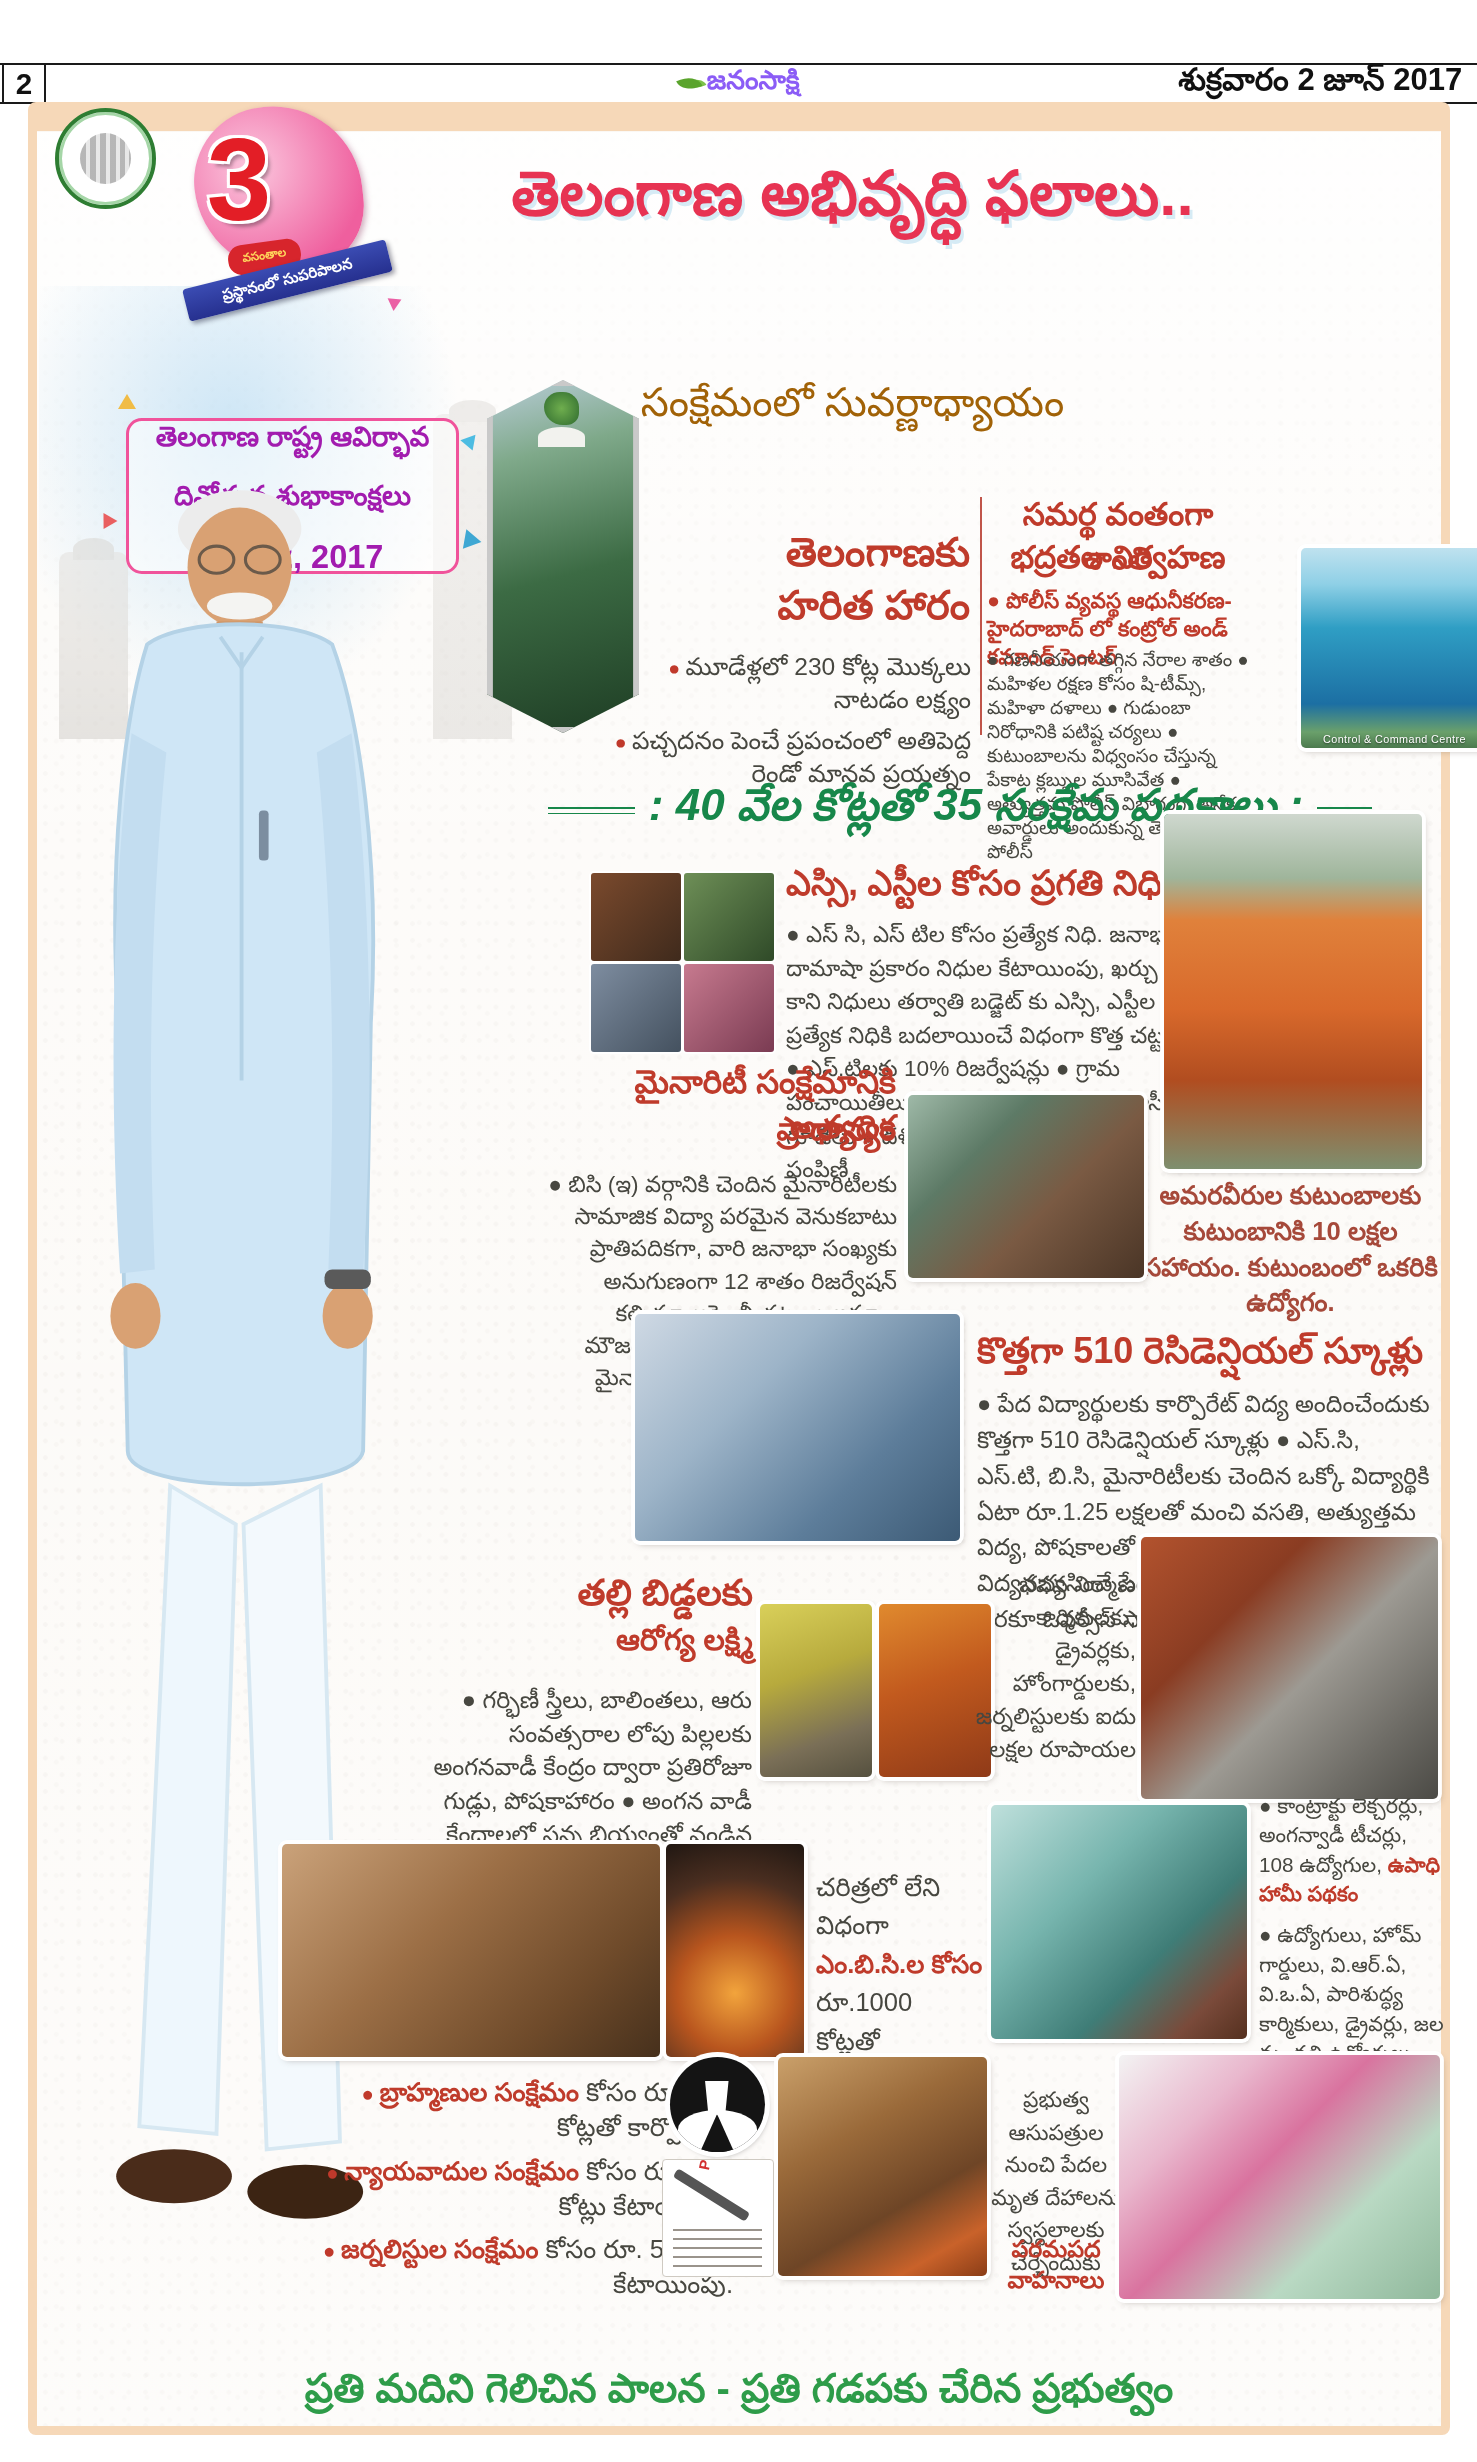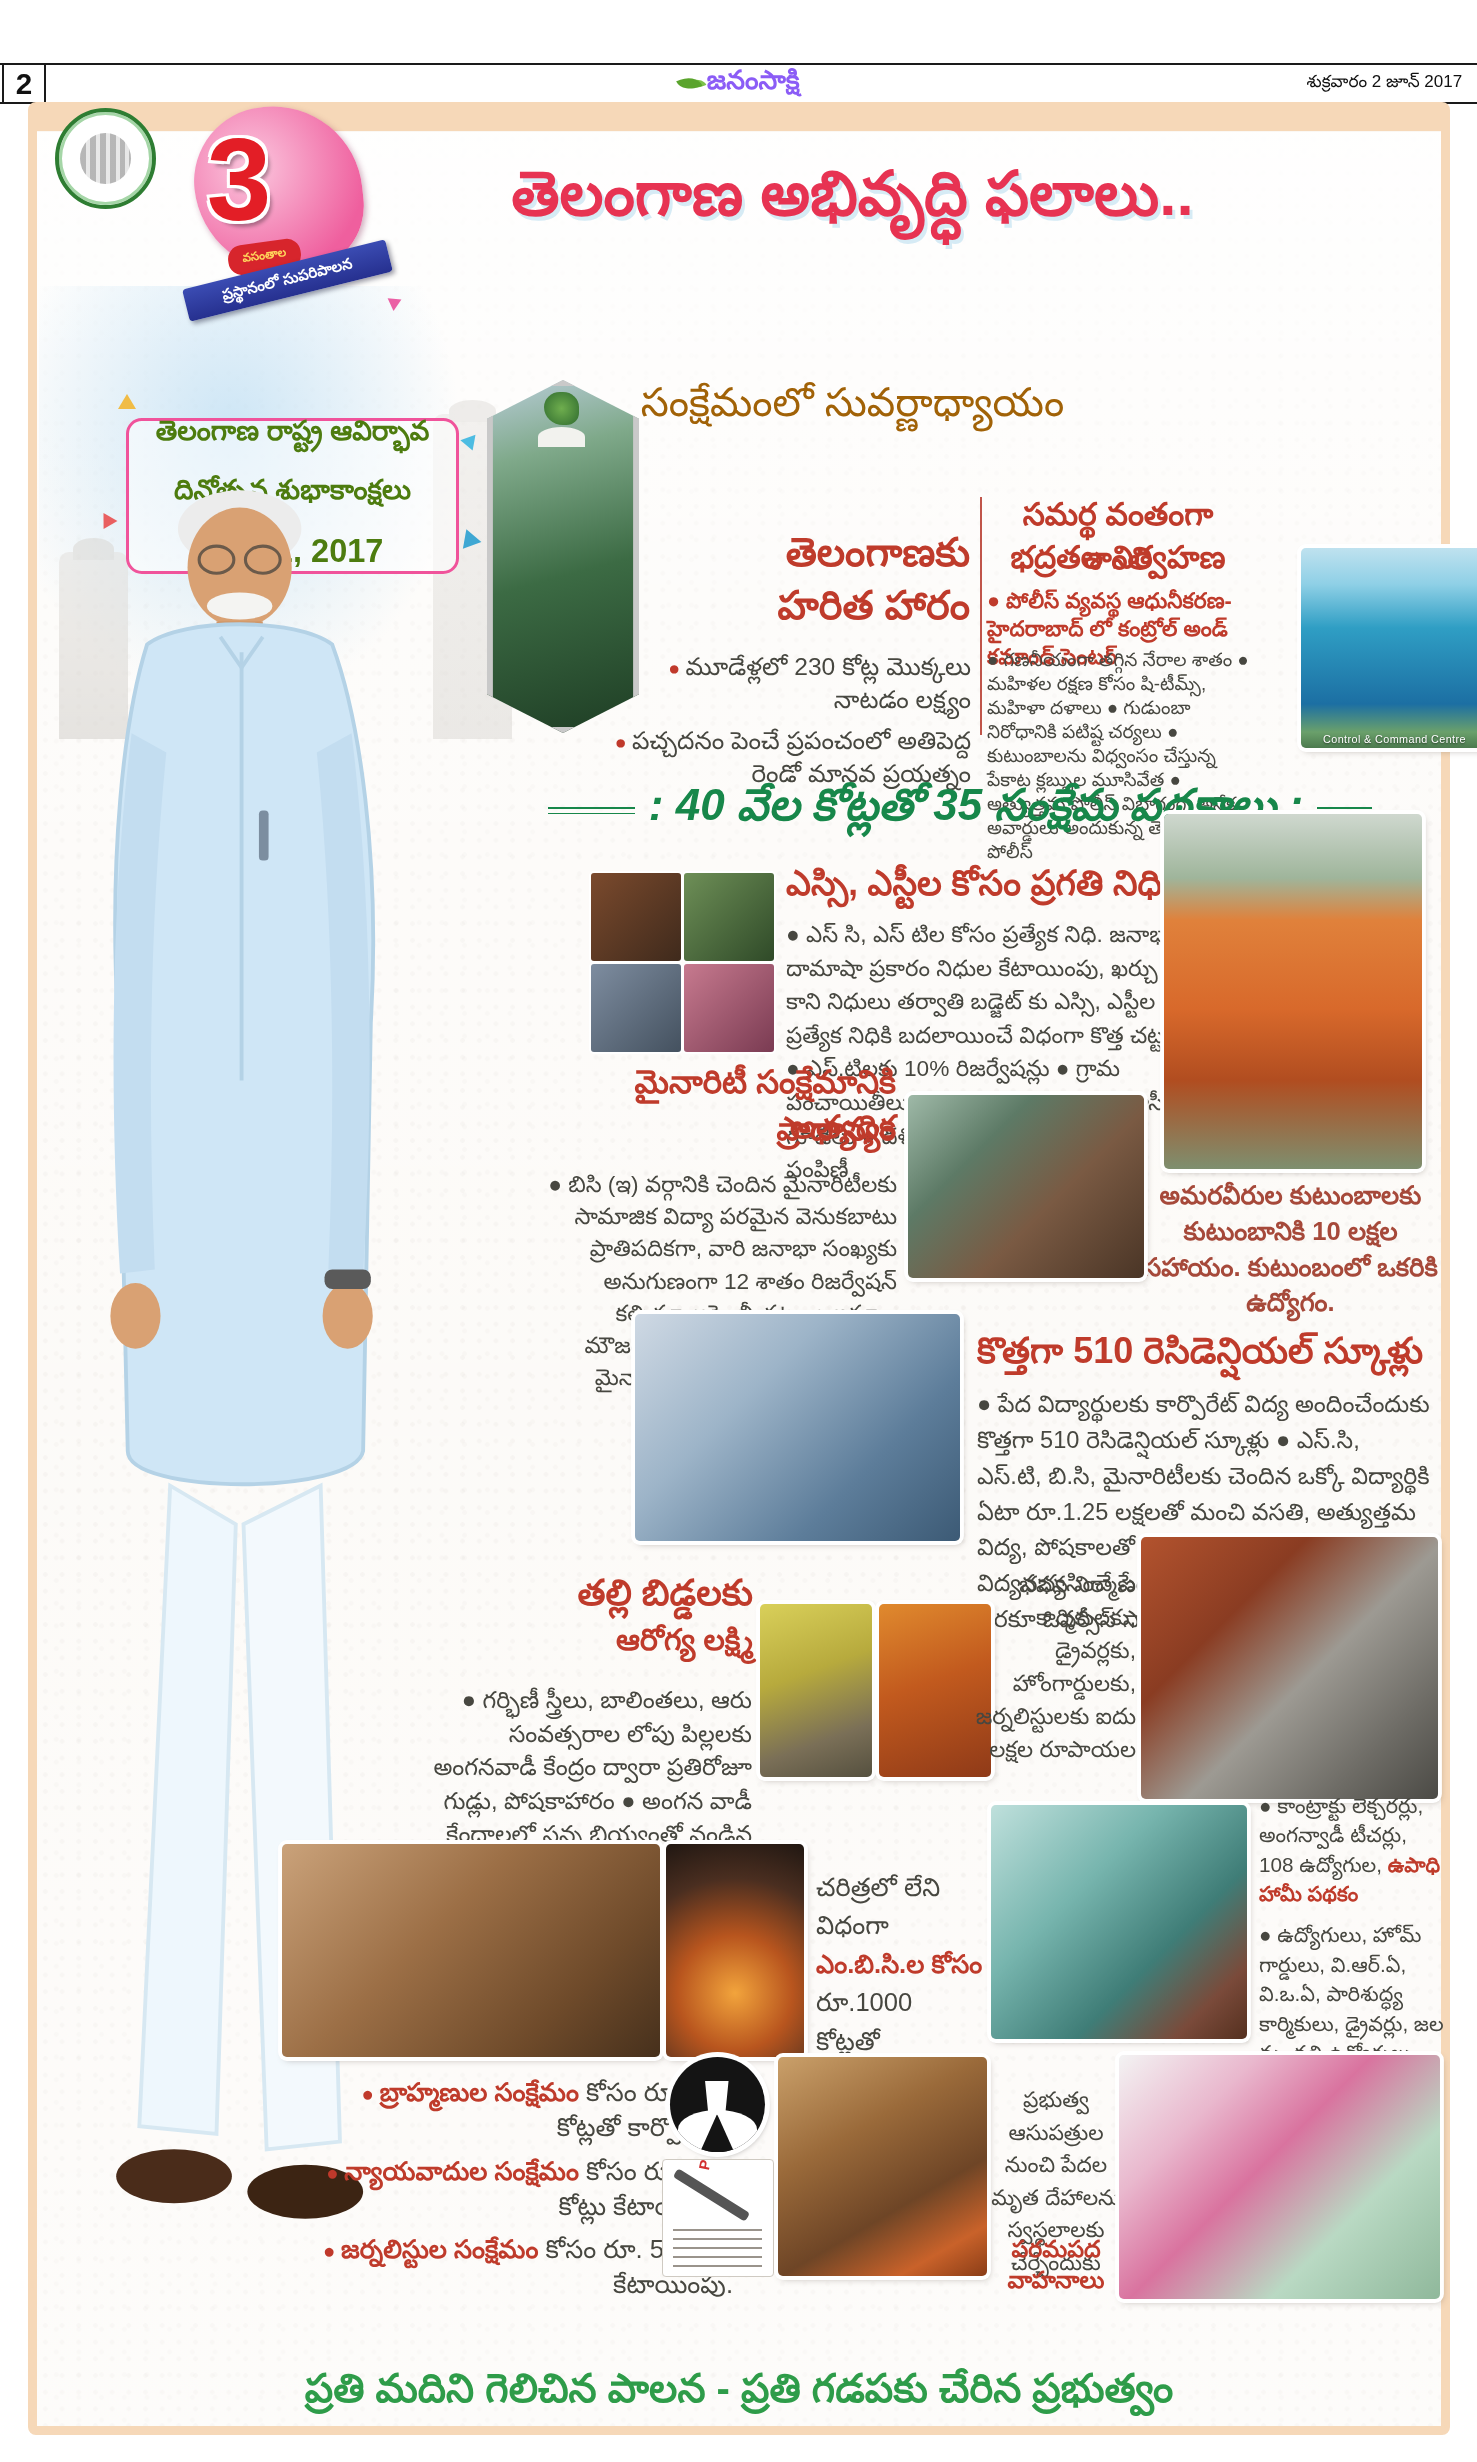--- a/index.html
+++ b/index.html
@@ -4,21 +4,21 @@
 <style>
   html,body{margin:0;padding:0;background:#ffffff;}
   body{font-family:"Liberation Sans","DejaVu Sans",sans-serif;}
   .page{position:relative;width:1478px;height:2463px;background:#ffffff;overflow:hidden;}
 
   
   .np-header{position:absolute;top:63px;left:0;right:0;height:37px;border-top:2px solid #1a1a1a;border-bottom:2px solid #1a1a1a;background:#fff;}
   .np-pagenum{position:absolute;left:2px;top:0;bottom:0;display:flex;align-items:center;padding:0 11.8px;border-left:2px solid #1a1a1a;border-right:2px solid #1a1a1a;font-size:29.6px;font-weight:bold;color:#111;}
   .np-masthead{position:absolute;left:50%;top:0;bottom:0;transform:translateX(-50%);display:flex;align-items:center;gap:6.9px;color:#8b5cf6;font-weight:bold;font-size:26.6px;}
   .np-leaf{width:21.7px;height:14.8px;background:#5aa42c;border-radius:0 100% 0 100%;transform:rotate(-25deg);box-shadow:5.9px 3px 0 -2px #7cc24a;}
-  .np-date{position:absolute;right:15.8px;top:0;bottom:0;display:flex;align-items:center;font-size:17px;font-weight:normal;color:#111;}
+  .np-date{position:absolute;right:15.8px;top:0;bottom:0;display:flex;align-items:center;font-size:31px;font-weight:bold;color:#111;}
 
   
   .ad-frame{position:absolute;left:27.6px;right:27.6px;top:102px;bottom:27.6px;border:9.9px solid #f6d8b8;border-top-width:29.6px;border-radius:7.9px;
     background-color:#fbf8f4;
     background-image:radial-gradient(rgba(125,110,95,0.07) 2px,transparent 2.6px),radial-gradient(rgba(125,110,95,0.05) 2px,transparent 2.6px);
     background-size:16.7px 16.7px,22.7px 22.7px;background-position:0 0,7.9px 8.9px;}
   .ad-wash{position:absolute;left:37px;right:37px;top:132px;bottom:37px;background:linear-gradient(180deg,rgba(255,255,255,.95) 0%,rgba(255,255,255,.55) 22%,rgba(255,255,255,.35) 55%,rgba(255,255,255,.55) 100%);}
   .sky{position:absolute;left:39px;top:286px;width:424px;height:424px;background:radial-gradient(ellipse at 45% 35%,rgba(164,210,240,.55),rgba(164,210,240,0) 70%);}
   .charminar{position:absolute;background:linear-gradient(180deg,#e3e0dc,#cfccc7);opacity:.5;border-radius:9.9px 9.9px 0 0;}
   .charminar:before{content:"";position:absolute;left:20%;top:-13.8px;width:60%;height:21.7px;background:#d8d5d0;border-radius:50% 50% 0 0;}
@@ -28,21 +28,21 @@
   .photo .cap{position:absolute;left:0;right:0;bottom:3px;text-align:center;color:#ffffff;font-size:10.8px;letter-spacing:0.4px;text-shadow:0 1px 2px rgba(0,0,0,.6);}
 
   
   .emblem{position:absolute;left:55px;top:108px;width:93px;height:93px;border-radius:50%;background:#ffffff;border:4.9px solid #2e7d32;box-shadow:inset 0 0 0 3px #a5d6a7;display:flex;align-items:center;justify-content:center;}
   .emblem .inner{width:51px;height:51px;border-radius:50%;background:repeating-linear-gradient(90deg,#9e9e9e 0 5.9px,#e0e0e0 5.9px 9.9px);opacity:.75;}
   .logo3{position:absolute;left:189px;top:104px;width:183px;height:197px;}
   .logo3 .map{position:absolute;left:5.9px;top:2px;width:167px;height:167px;background:radial-gradient(circle at 35% 35%,#fbc7de,#ef5f9e 75%);border-radius:48% 58% 42% 60%;transform:rotate(-6deg);box-shadow:2px 3px 5.9px rgba(120,20,70,.35);}
   .logo3 .three{position:absolute;left:17.7px;top:17.7px;font-size:116px;line-height:1;font-weight:bold;color:#e31e26;text-shadow:-3px -3px 0 #fff,3px -3px 0 #fff,-3px 3px 0 #fff,3px 3px 0 #fff,4.9px 5.9px 3.9px rgba(0,0,0,.3);}
   .logo3 .word{position:absolute;left:39px;top:138px;width:73px;height:29.6px;background:#d7252c;border-radius:13.8px;color:#ffd65c;font-size:11.8px;font-weight:bold;display:flex;align-items:center;justify-content:center;transform:rotate(-8deg);}
   .logo3 .ribbon{position:absolute;left:-5.9px;top:160px;width:209px;height:33px;background:linear-gradient(180deg,#3b4cb3,#26308f);color:#fff;font-size:14.8px;font-weight:bold;display:flex;align-items:center;justify-content:center;transform:rotate(-14deg);border-radius:3.9px;box-shadow:2px 3px 4.9px rgba(0,0,30,.4);}
-  .badge{position:absolute;left:126px;top:418px;width:327px;height:150px;border:3px solid #f0539b;border-radius:15.8px;display:flex;flex-direction:column;align-items:center;justify-content:center;gap:21px;color:#4d7c0f;font-weight:bold;background:rgba(255,255,255,.55);}
+  .badge{position:absolute;left:126px;top:418px;width:327px;height:150px;border:3px solid #f0539b;border-radius:15.8px;display:flex;flex-direction:column;align-items:center;gap:21px;color:#a21caf;font-weight:bold;background:rgba(255,255,255,.55);}
   .badge .l1,.badge .l2{font-size:27.6px;}
   .badge .l3{font-size:32.5px;}
   .tri{position:absolute;width:0;height:0;border-style:solid;opacity:.9;}
 
   
   .title1,.title2{position:absolute;left:424px;width:857px;text-align:center;font-size:62px;font-weight:bold;color:#e73352;text-shadow:3px 3.9px 0 #d6ebf5;}
   .title1{top:158px;} .title2{top:262px;}
   .subtitle{position:absolute;left:424px;top:380px;width:857px;text-align:center;font-size:40px;font-weight:normal;color:#a16207;}
 
   

